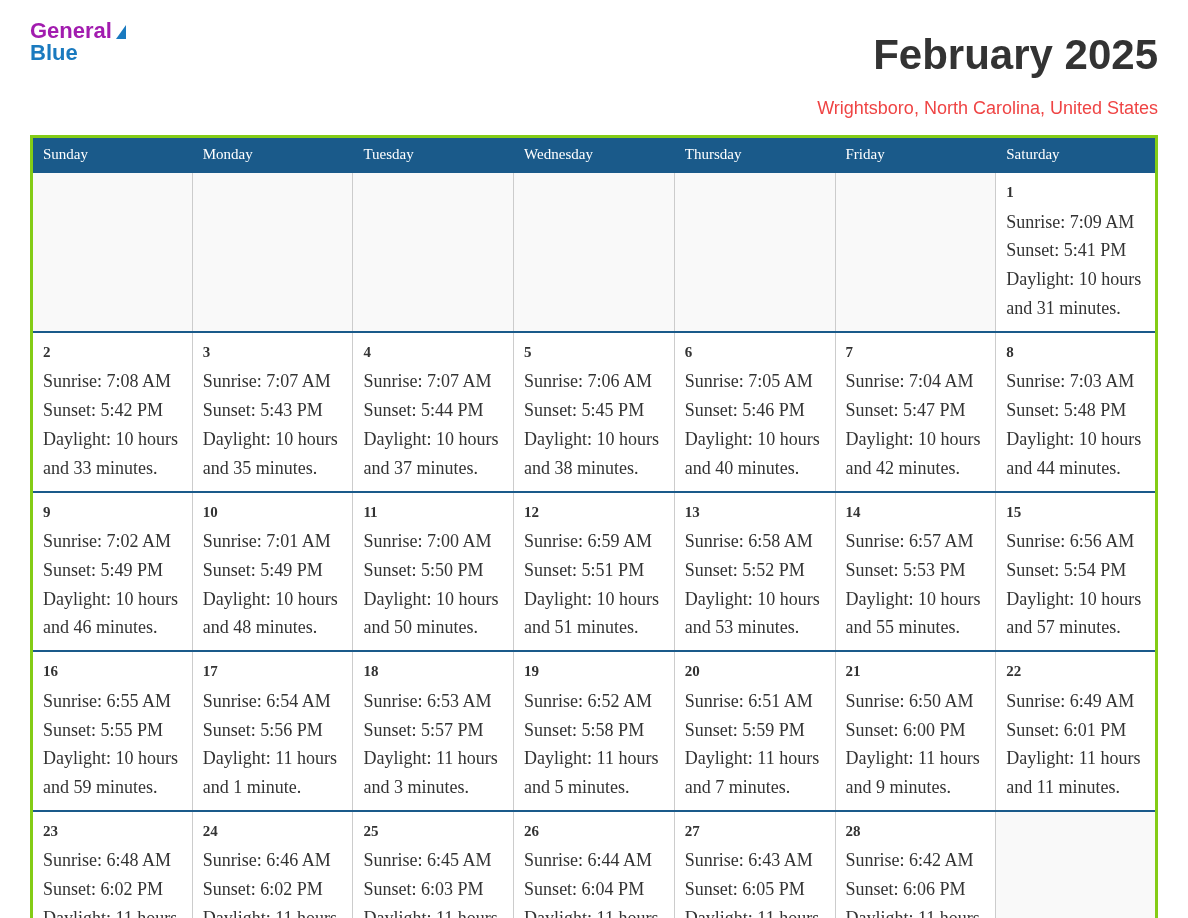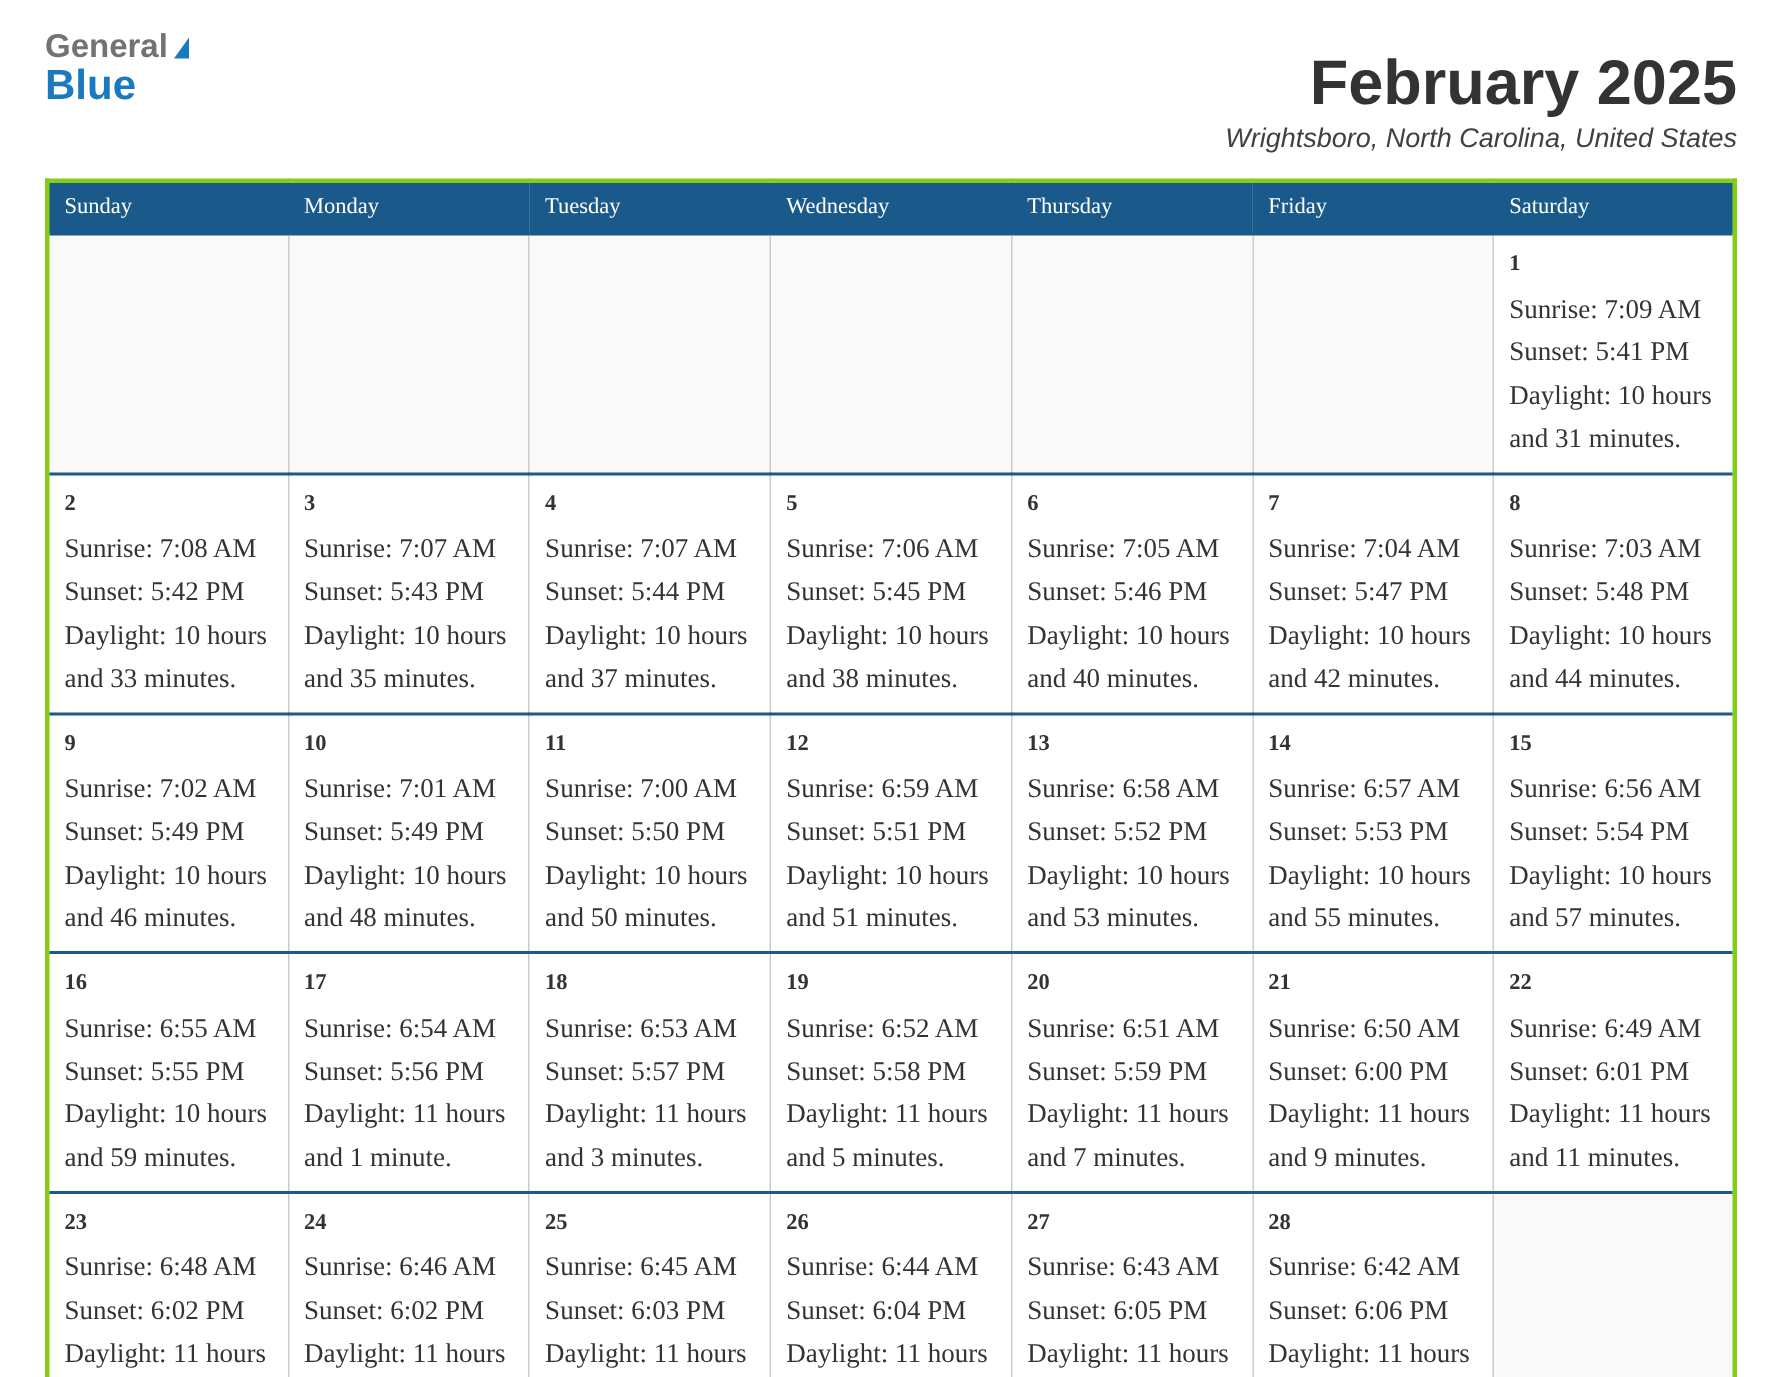--- a/index.html
+++ b/index.html
@@ -16,25 +16,25 @@
       margin-bottom: 16px;
     }
     .logo {
       display: flex;
       flex-direction: column;
       align-items: flex-start;
     }
     .logo-general {
       font-size: 22px;
       font-weight: bold;
-      color: #737373;
+      color: #a21caf;
       line-height: 1;
     }
     .logo-blue {
-      font-size: 28px;
+      font-size: 22px;
       font-weight: bold;
       color: #1a7abf;
       line-height: 1;
     }
     .logo-triangle {
       display: inline-block;
       width: 0;
       height: 0;
       border-left: 10px solid transparent;
       border-bottom: 14px solid #1a7abf;
@@ -48,23 +48,22 @@
     }
     .month-title {
       font-size: 42px;
       font-weight: bold;
       color: #333;
       line-height: 1.1;
       margin-top: 12px;
     }
     .location-title {
       font-size: 18px;
-      color: #404040;
-      margin-top: 4px;
-      font-style: italic;
+      color: #ef4444;
+      margin-top: 20px;
     }
     .calendar {
       width: 100%;
       border-collapse: collapse;
       border: 3px solid #84cc16;
       font-family: Liberation Serif, serif;
     }
     .calendar th {
       background-color: #1a5a8a;
       color: #fff;

